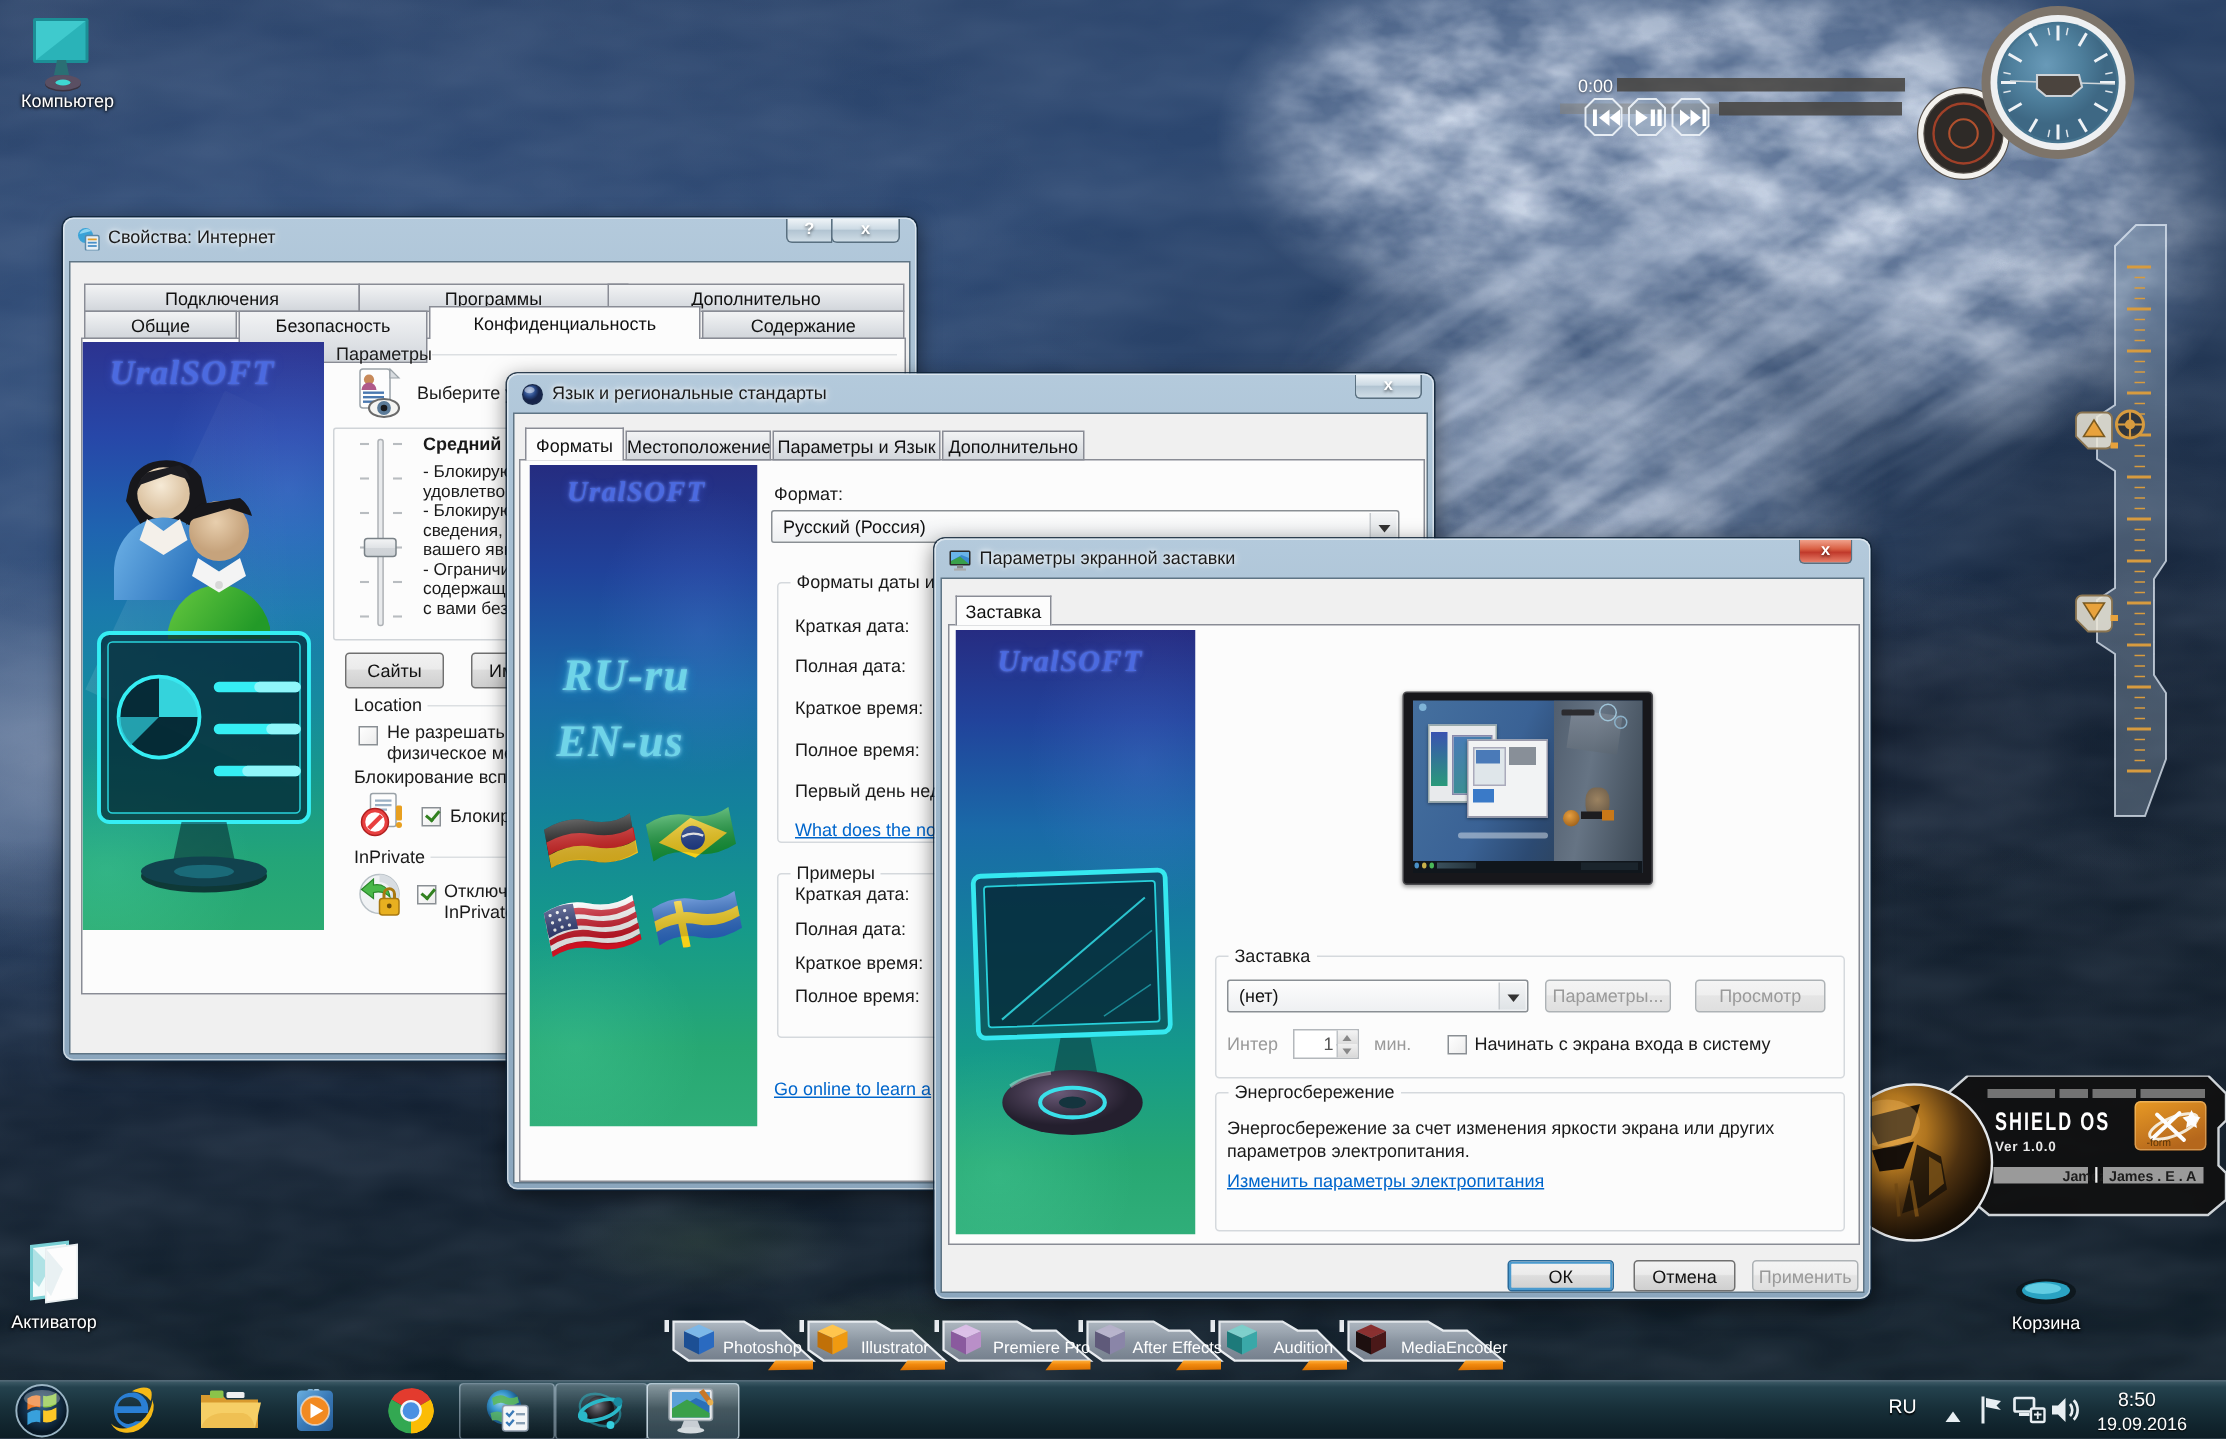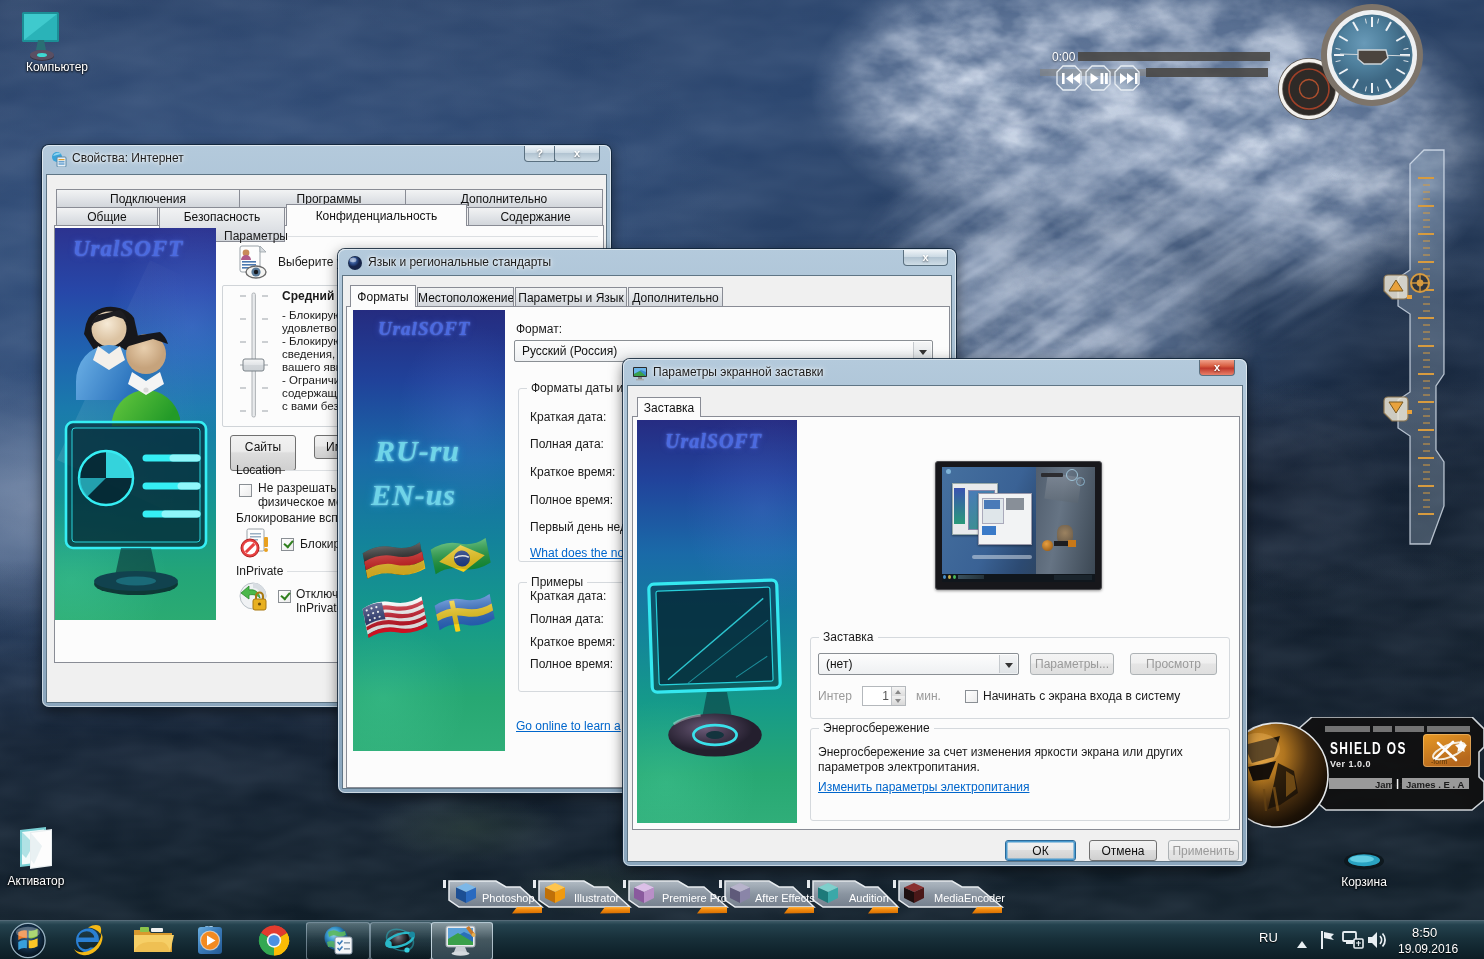--- a/index.html
+++ b/index.html
@@ -130,21 +130,21 @@
 
     <svg class="abs" style="left:18px;top:10px;width:46px;height:52px;" viewBox="0 0 46 52">
       <ellipse cx="24" cy="46" rx="12" ry="5" fill="#3a3340"></ellipse>
       <ellipse cx="24" cy="45" rx="12" ry="5" fill="#5a4f63"></ellipse>
       <ellipse cx="24" cy="45" rx="5" ry="2" fill="#3ed8d2"></ellipse>
       <rect x="4" y="2" width="37" height="30" rx="1.5" fill="#1c8f96"></rect>
       <rect x="6" y="4" width="33" height="26" fill="#2ab3b8"></rect>
       <path d="M6,4 L39,4 L6,30 Z" fill="#45cfd2" opacity=".8"></path>
       <path d="M20,30 l6,0 2,10 -10,0 z" fill="#2a6f74"></path>
     </svg>
-    <div class="dicon-label" style="left:16px;top:60px;width:82px;">Компьютер</div>
+    <div class="dicon-label" style="left:4px;top:60px;width:82px;">Компьютер</div>
 
     <svg class="abs" style="left:16px;top:824px;width:40px;height:46px;" viewBox="0 0 40 46">
       <path d="M4,6 L30,3 L30,40 L4,43 Z" fill="#79cfd4"></path>
       <path d="M6,8 L28,5.4 L28,38 L6,40.6 Z" fill="#f2fbfb"></path>
       <path d="M6,8 L18,20 L10,34 L6,30 Z" fill="#a9dfe2" opacity=".9"></path>
       <path d="M14,8 L36,5 L36,42 L14,45 Z" fill="#e8eef0"></path>
       <path d="M15,9 L35,6.4 L35,41 L15,43.6 Z" fill="#fdfdfd"></path>
       <path d="M15,9 L26,22 L18,40 L15,36 Z" fill="#e4eef0" opacity=".8"></path>
     </svg>
     <div class="dicon-label" style="left:-5px;top:874px;width:82px;">Активатор</div>
@@ -437,21 +437,21 @@
     </svg>
     <div class="lbl" style="left:240px;top:144px;font-weight:bold;">Средний</div>
     <div class="lbl" style="left:240px;top:164px;line-height:13px;font-size:11.5px;white-space:pre;">- Блокирую
 удовлетво
 - Блокирую
 сведения, 
 вашего явн
 - Ограничи
 содержащ
 с вами без</div>
-    <div class="btn" style="left:188px;top:290px;width:66px;height:36px;line-height:23px;">Сайты</div>
+    <div class="btn" style="left:188px;top:290px;width:66px;height:24px;line-height:23px;">Сайты</div>
     <div class="btn" style="left:272px;top:290px;width:66px;height:24px;line-height:23px;">Импорт</div>
 
     <div class="lbl" style="left:194px;top:318px;">Location</div>
     <div class="abs" style="left:243px;top:325px;width:313px;height:1px;background:#dcdfe2;"></div>
     <div class="cb" style="left:197px;top:339px;"></div>
     <div class="lbl" style="left:216px;top:337px;line-height:13.5px;">Не разрешать ве<br>физическое мест</div>
 
     <div class="lbl" style="left:194px;top:366px;">Блокирование вспл</div>
     <div class="abs" style="left:300px;top:373px;width:256px;height:1px;background:#dcdfe2;"></div>
     <svg class="abs" style="left:197px;top:382px;width:32px;height:32px;" viewBox="0 0 32 32">

